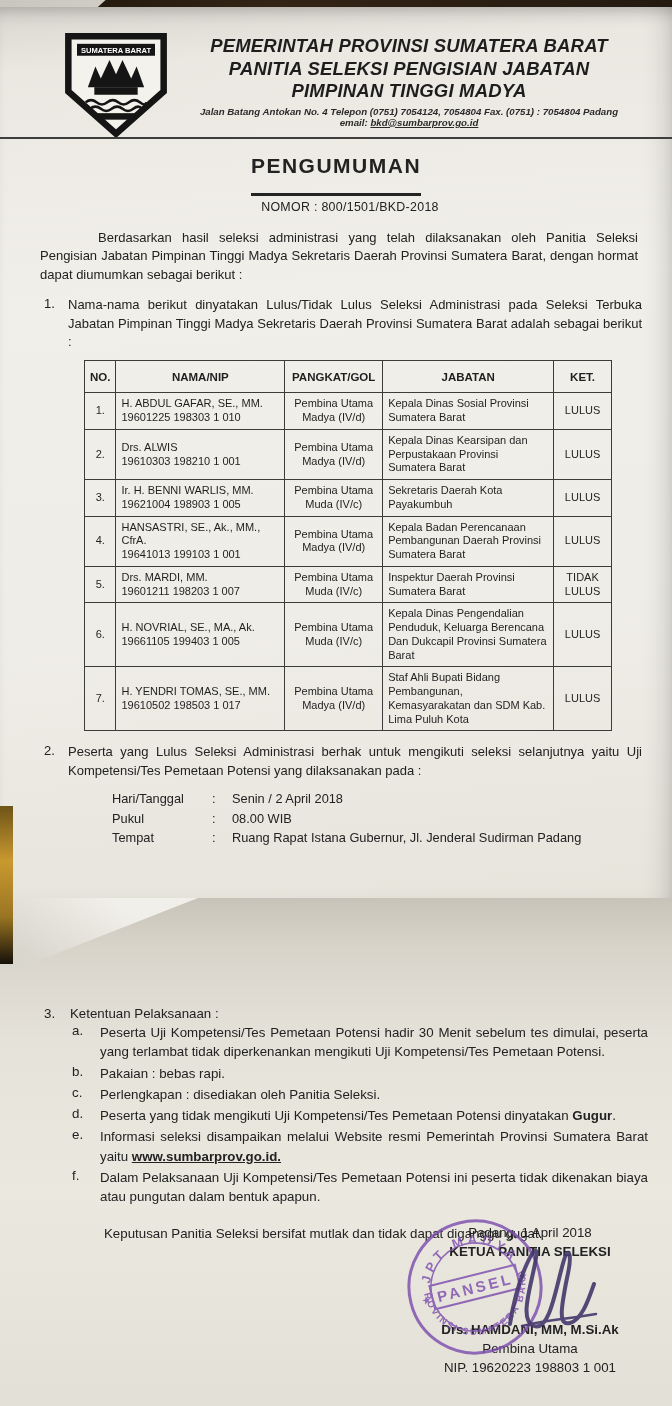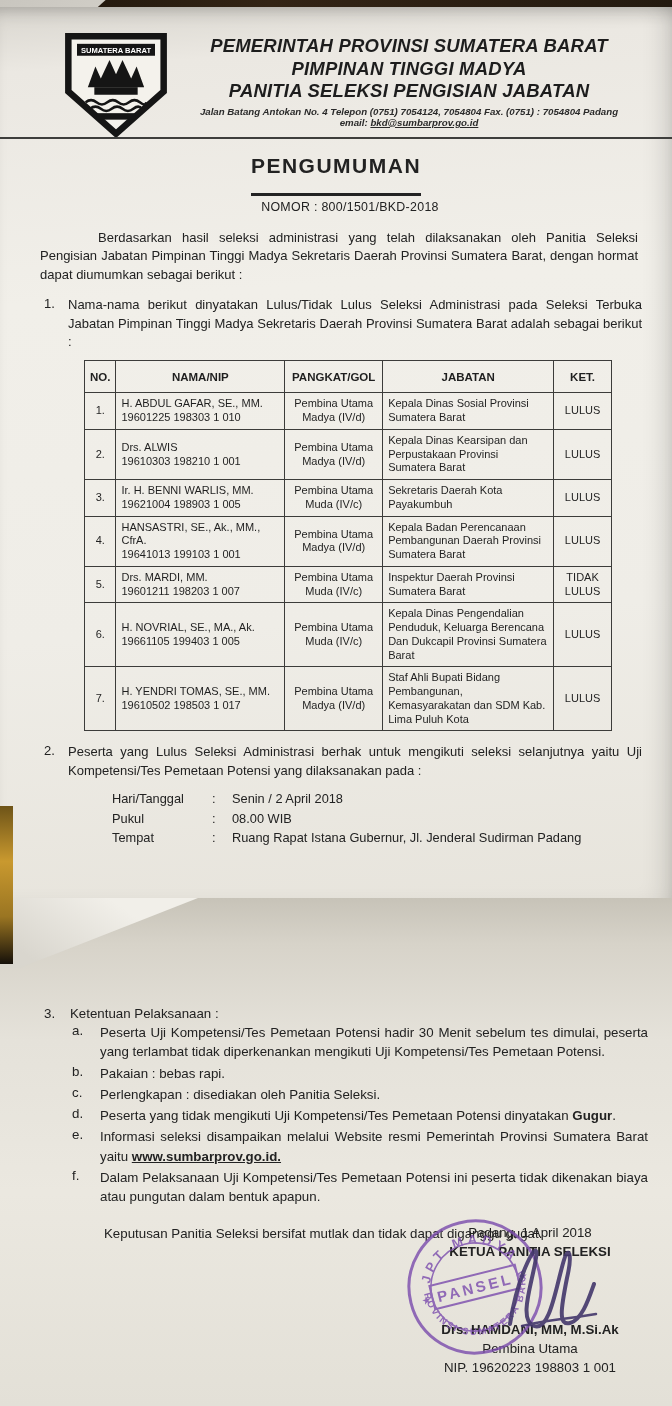--- a/index.html
+++ b/index.html
@@ -93,22 +93,22 @@
       <rect x="14" y="10" width="72" height="11" fill="#151515"></rect>
       <text x="50" y="18.5" font-size="7" font-weight="bold" fill="#ffffff" text-anchor="middle">SUMATERA BARAT</text>
       <path d="M24,50 L31,31 L36,42 L44,25 L50,38 L56,25 L64,42 L69,31 L76,50 Z" fill="#151515"></path>
       <rect x="30" y="50" width="40" height="7" fill="#151515"></rect>
       <path d="M22,64 q5,-4 10,0 t10,0 t10,0 t10,0 t10,0 t6,0" stroke="#151515" stroke-width="2.4" fill="none"></path>
       <path d="M26,70 q5,-4 10,0 t10,0 t10,0 t10,0 t8,0" stroke="#151515" stroke-width="2.4" fill="none"></path>
       <rect x="32" y="74" width="36" height="6" fill="#151515"></rect>
     </svg>
     <div class="header-text">
       <div class="h-line">PEMERINTAH PROVINSI SUMATERA BARAT</div>
+      <div class="h-line">PANITIA SELEKSI PENGISIAN JABATAN</div>
       <div class="h-line">PIMPINAN TINGGI MADYA</div>
-      <div class="h-line">PANITIA SELEKSI PENGISIAN JABATAN</div>
       <div class="address">Jalan Batang Antokan No. 4 Telepon (0751) 7054124, 7054804 Fax. (0751) : 7054804 Padang</div>
       <div class="email-line"><span>email: </span><span class="email-link">bkd@sumbarprov.go.id</span></div>
     </div>
   </div>
   <div class="hr1"></div>
 
   <div class="doc-title">
     <span class="pengumuman">PENGUMUMAN</span>
     <div class="nomor">NOMOR : 800/1501/BKD-2018</div>
   </div>

